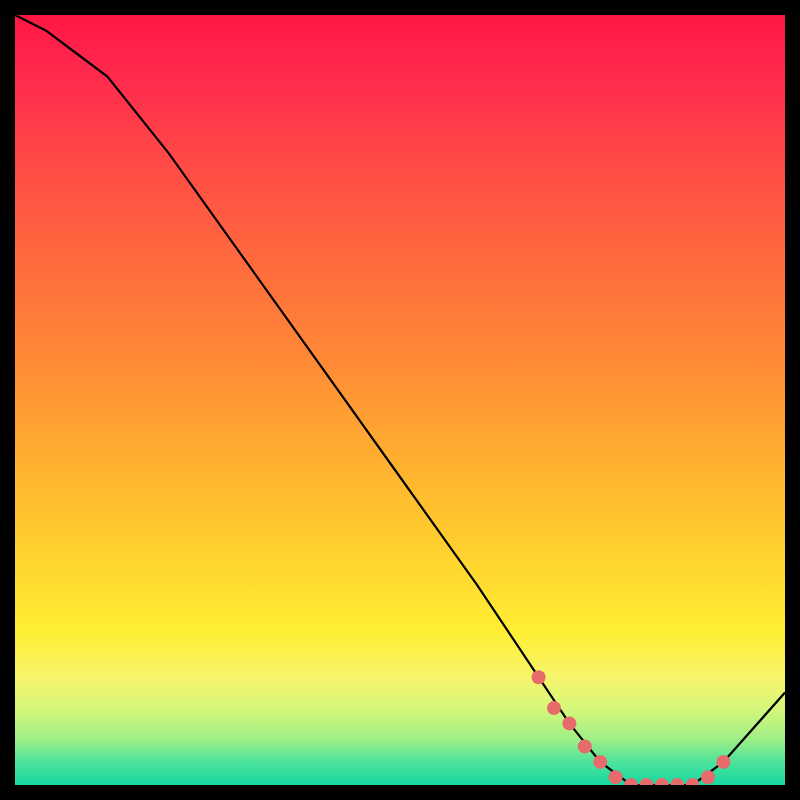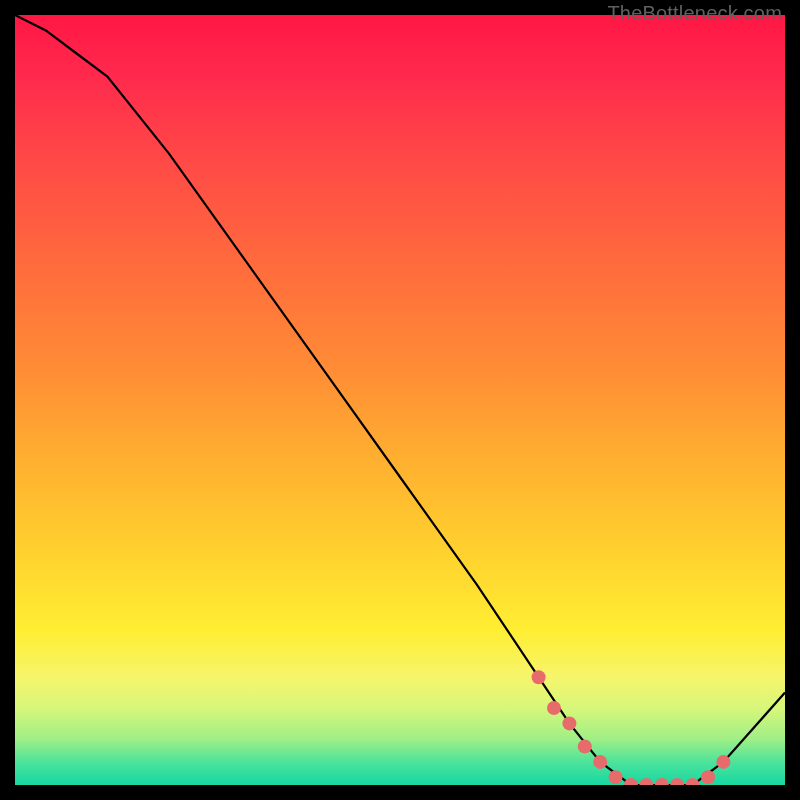--- a/index.html
+++ b/index.html
@@ -81,15 +81,14 @@
           <circle cx="646.8" cy="770.0" r="7" fill="#e86b6b"></circle>
           <circle cx="662.2" cy="770.0" r="7" fill="#e86b6b"></circle>
           <circle cx="677.6" cy="770.0" r="7" fill="#e86b6b"></circle>
           <circle cx="693.0" cy="762.3" r="7" fill="#e86b6b"></circle>
           <circle cx="708.4" cy="746.9" r="7" fill="#e86b6b"></circle>
         </g>
     </svg>
 
   </div>
 
-  <div class="watermark">TheBottleneck.com</div>
 
 </div>
 
 </body></html>

